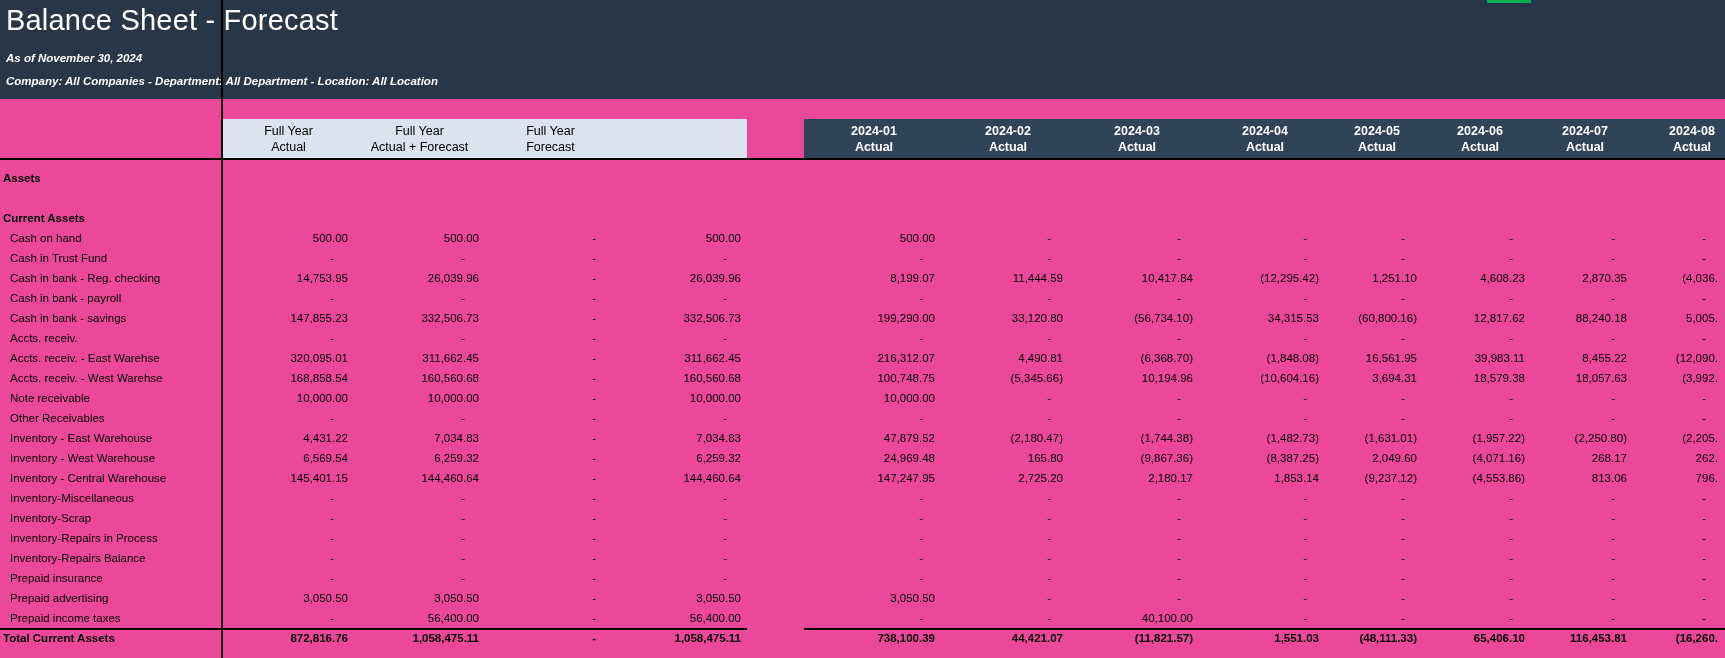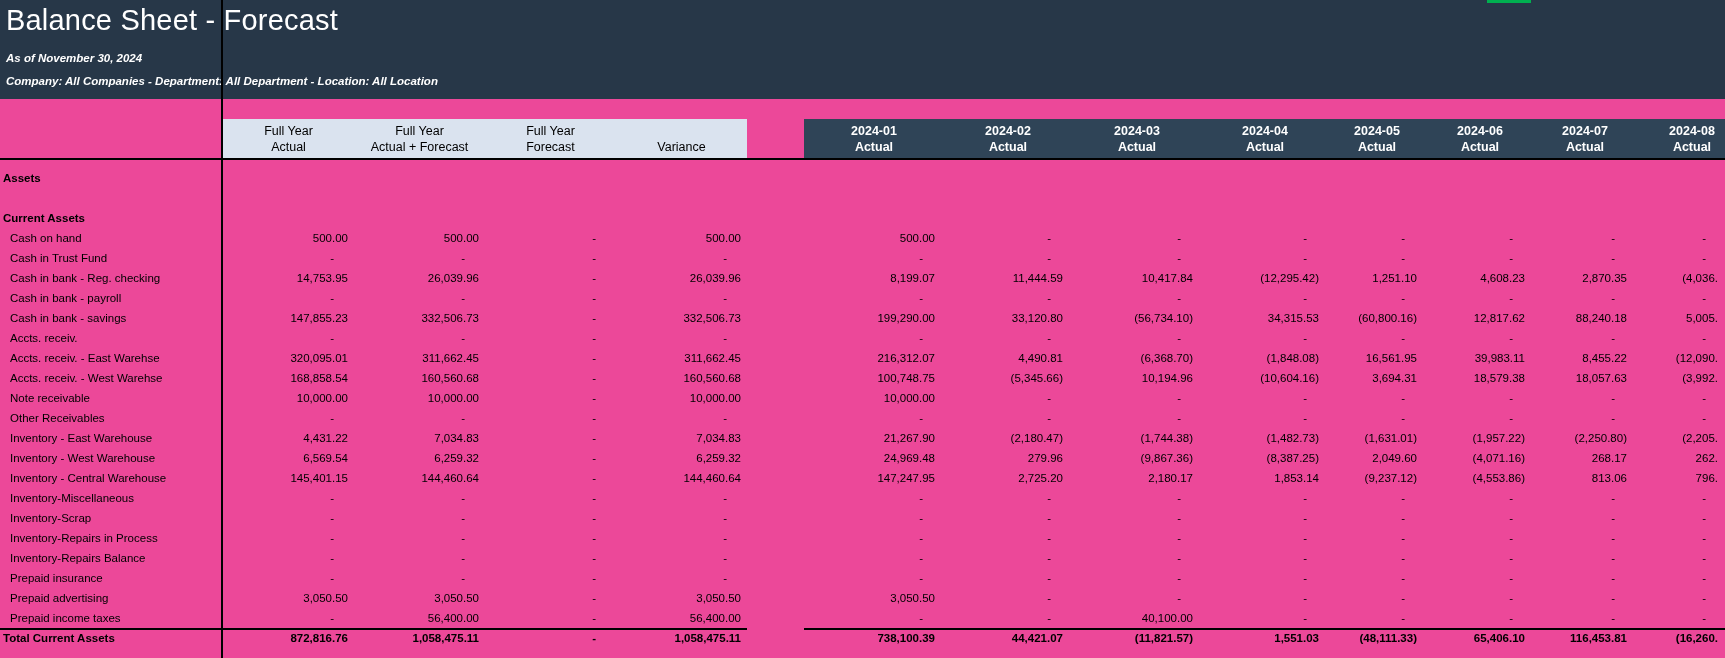--- a/index.html
+++ b/index.html
@@ -67,23 +67,20 @@
         <div>Actual</div>
       </div>
       <div class="hcell" style="width: 131px;">
         <div>Full Year</div>
         <div>Actual + Forecast</div>
       </div>
       <div class="hcell" style="width: 131px;">
         <div>Full Year</div>
         <div>Forecast</div>
       </div>
-      <div class="hcell" style="width: 131px;">
-        <div>Variance</div>
-      </div>
     </div>
   <div class="month-header" id="monthHeader">
       <div class="hcell" style="width: 140px;">
         <div>2024-01</div>
         <div>Actual</div>
       </div>
       <div class="hcell" style="width: 128px;">
         <div>2024-02</div>
         <div>Actual</div>
       </div>
@@ -284,38 +281,38 @@
         <div class="cell mon dash" style="width: 102px;">-</div>
         <div class="cell mon last dash" style="width: 112px;">-</div>
       </div>
       <div class="row detail">
         <div class="label">Inventory - East Warehouse</div>
         <div class="cell sum" style="width: 131px;">4,431.22</div>
         <div class="cell sum" style="width: 131px;">7,034.83</div>
         <div class="cell sum dash" style="width: 131px;">-</div>
         <div class="cell sum" style="width: 131px;">7,034.83</div>
         <div class="gapcell"></div>
-        <div class="cell mon" style="width: 140px;">21,267.90</div>
+        <div class="cell mon" style="width: 140px;">47,879.52</div>
         <div class="cell mon" style="width: 128px;">(2,180.47)</div>
         <div class="cell mon" style="width: 130px;">(1,744.38)</div>
         <div class="cell mon" style="width: 126px;">(1,482.73)</div>
         <div class="cell mon" style="width: 98px;">(1,631.01)</div>
         <div class="cell mon" style="width: 108px;">(1,957.22)</div>
         <div class="cell mon" style="width: 102px;">(2,250.80)</div>
         <div class="cell mon last" style="width: 112px;">(2,205.</div>
       </div>
       <div class="row detail">
         <div class="label">Inventory - West Warehouse</div>
         <div class="cell sum" style="width: 131px;">6,569.54</div>
         <div class="cell sum" style="width: 131px;">6,259.32</div>
         <div class="cell sum dash" style="width: 131px;">-</div>
         <div class="cell sum" style="width: 131px;">6,259.32</div>
         <div class="gapcell"></div>
         <div class="cell mon" style="width: 140px;">24,969.48</div>
-        <div class="cell mon" style="width: 128px;">279.96</div>
+        <div class="cell mon" style="width: 128px;">165.80</div>
         <div class="cell mon" style="width: 130px;">(9,867.36)</div>
         <div class="cell mon" style="width: 126px;">(8,387.25)</div>
         <div class="cell mon" style="width: 98px;">2,049.60</div>
         <div class="cell mon" style="width: 108px;">(4,071.16)</div>
         <div class="cell mon" style="width: 102px;">268.17</div>
         <div class="cell mon last" style="width: 112px;">262.</div>
       </div>
       <div class="row detail">
         <div class="label">Inventory - Central Warehouse</div>
         <div class="cell sum" style="width: 131px;">145,401.15</div>

